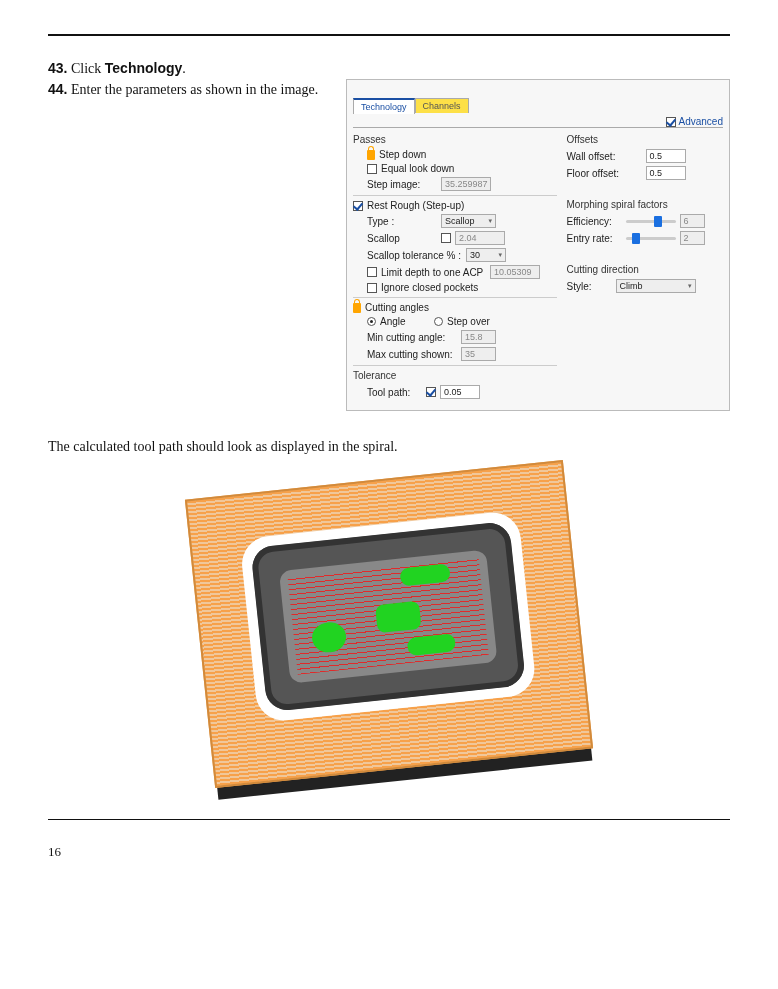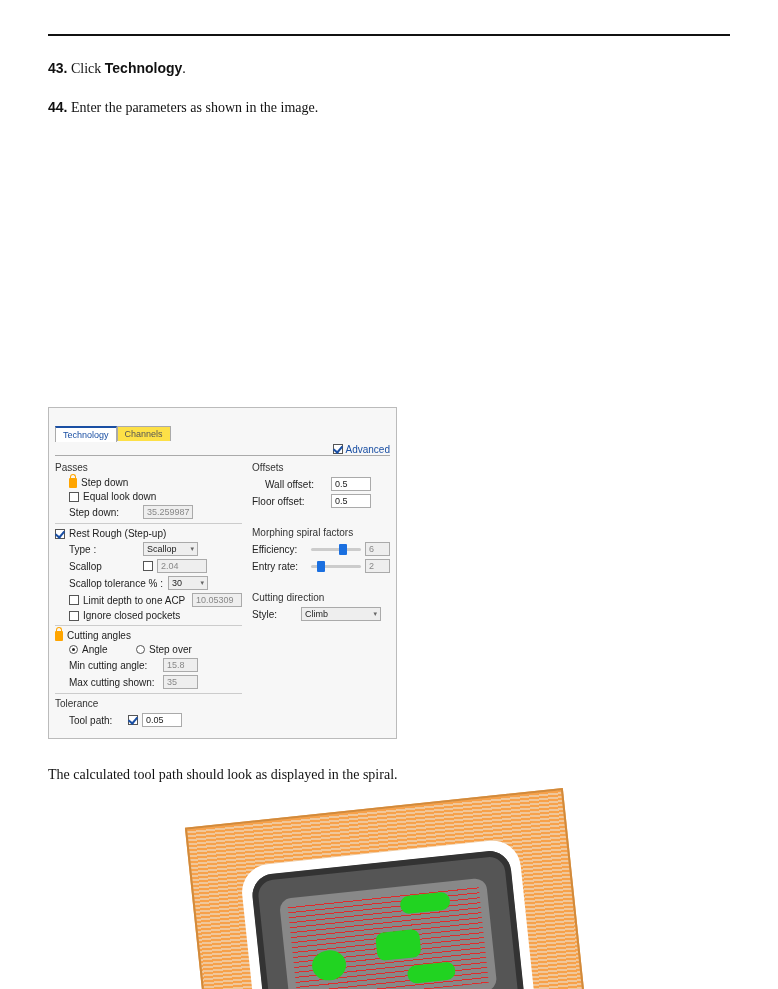--- a/index.html
+++ b/index.html
@@ -12,31 +12,30 @@
     padding: 34px 48px 30px 48px;
     color: #111;
   }
   .hr-top {
     border: none;
     border-top: 2px solid #111;
     margin: 0 0 22px 0;
   }
   .step {
     font-size: 14px;
-    margin-bottom: 18px;
+    margin-bottom: 0;
     line-height: 1.5;
   }
   .step b { font-family: Arial, Helvetica, sans-serif; font-weight: bold; }
   .step-num { font-family: Arial, Helvetica, sans-serif; font-weight: bold; }
   .two-col {
     display: flex;
-    gap: 30px;
+    gap: 18px;
     align-items: flex-start;
     margin-bottom: 28px;
-    flex-direction: column;
   }
   .left-col {
     width: 280px;
     flex: 0 0 280px;
   }
   .left-col .step { margin-bottom: 28px; }
   .icon-box {
     display: inline-block;
     width: 22px; height: 22px;
     border: 1px solid #555;
@@ -72,21 +71,21 @@
   .tab {
     padding: 2px 7px;
     border: 1px solid #aaa;
     border-bottom: none;
     background:#fff;
     margin-right: 0px;
     font-size: 9px;
   }
   .tab.active { color: #1a4fa3; border-top: 2px solid #1a4fa3; }
   .tab.inactive { color: #555; background:#fde047; }
-  .adv { margin-left:auto; display:flex; gap:3px; color:#1a4fa3;margin-top:32px; }
+  .adv { margin-left:auto; display:flex; align-items:center; gap:3px; color:#1a4fa3;margin-top:32px; }
   .chk {
     width:10px;height:10px;border:1px solid #555;display:inline-block;
     position:relative; background:#fff;
   }
   .chk.checked::after {
     content:""; position:absolute; left:1px; top:-1px;
     width:4px; height:7px; border-right:2px solid #1a4fa3; border-bottom:2px solid #1a4fa3;
     transform: rotate(40deg);
   }
   .dialog-body {
@@ -202,21 +201,21 @@
         <div class="group-title">Passes</div>
         <div class="row indent">
           <span class="lock"></span>
           <span>Step down</span>
         </div>
         <div class="row indent">
           <span class="chk"></span>
           <span>Equal look down</span>
         </div>
         <div class="row indent">
-          <span style="width:70px">Step down:</span>
+          <span style="width:70px">Step image:</span>
           <span class="field disabled">35.259987</span>
         </div>
 
         <div class="section-sep"></div>
 
         <div class="row">
           <span class="chk checked"></span>
           <span>Rest Rough (Step-up)</span>
         </div>
         <div class="row indent">
@@ -274,21 +273,21 @@
         <div class="row indent">
           <span style="width:55px">Tool path:</span>
           <span class="chk checked"></span>
           <span class="field" style="width:40px">0.05</span>
         </div>
       </div>
 
       <div class="colR">
         <div class="group-title">Offsets</div>
         <div class="row">
-          <span style="width:75px;text-align:center">Wall offset:</span>
+          <span style="width:75px;text-align:left">Wall offset:</span>
           <span class="field" style="width:40px">0.5</span>
         </div>
         <div class="row">
           <span style="width:75px;">Floor offset:</span>
           <span class="field" style="width:40px">0.5</span>
         </div>
 
         <div style="height:14px"></div>
         <div class="group-title">Morphing spiral factors</div>
         <div class="row">

